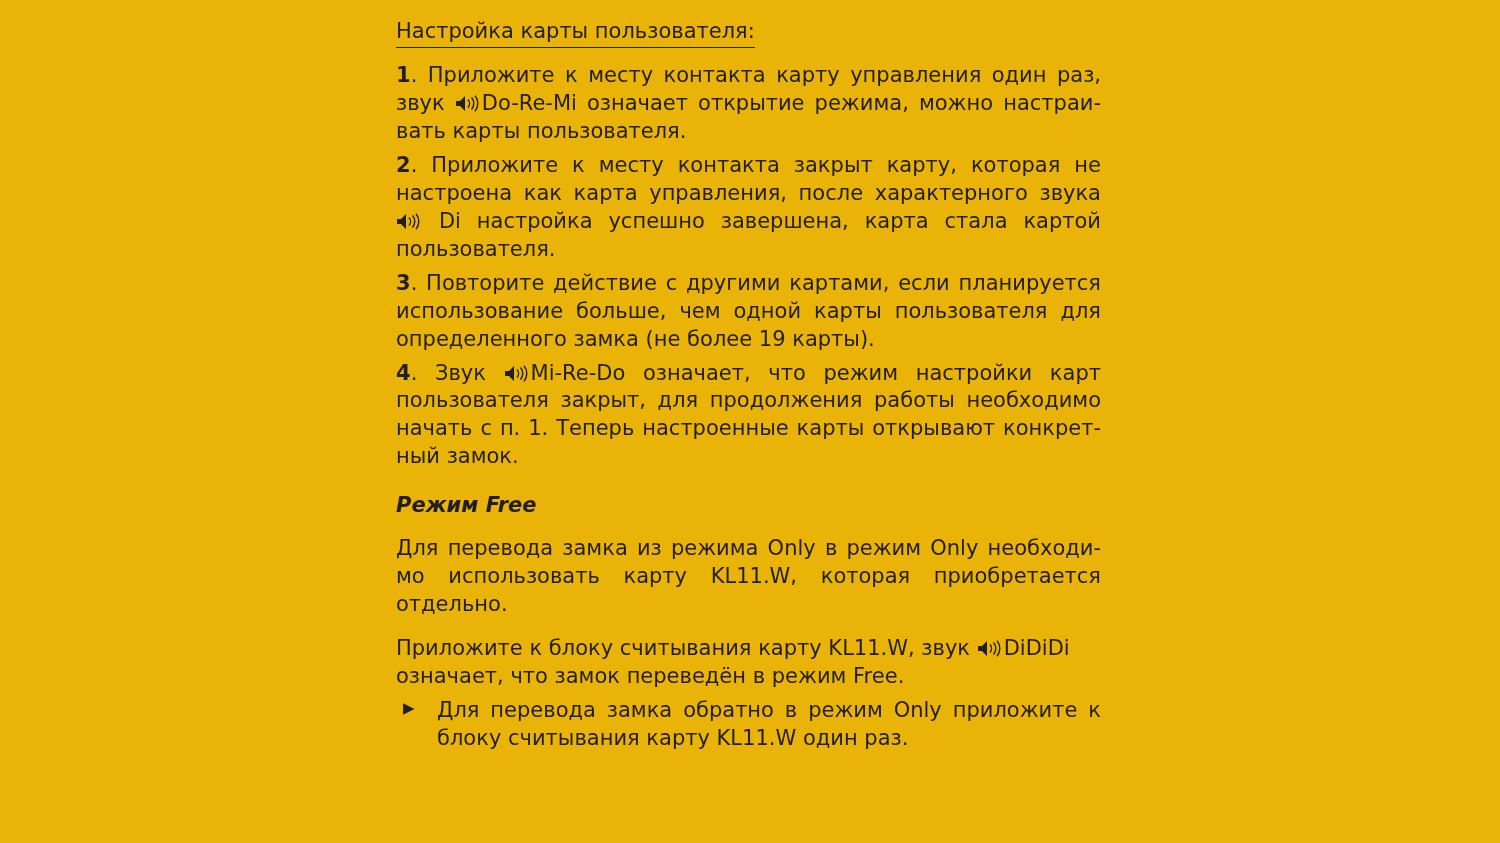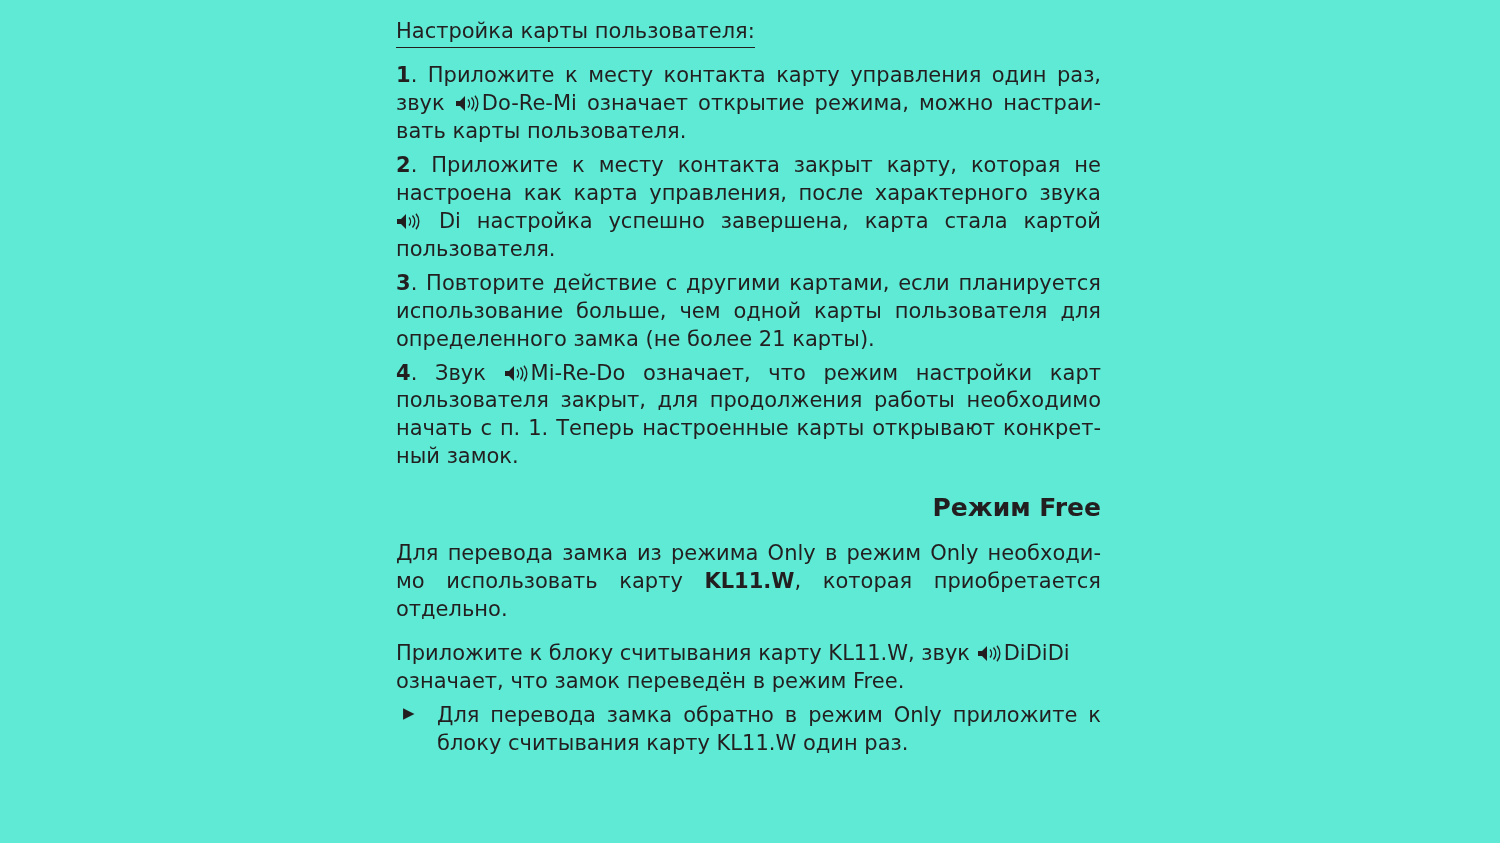--- a/index.html
+++ b/index.html
@@ -4,21 +4,21 @@
 <style>
   html, body {
     margin: 0;
     padding: 0;
     background: #ffffff;
   }
   .page {
     position: relative;
     width: 1500px;
     height: 843px;
-    background: #5eead4;
+    background: #eab308;
     font-family: "DejaVu Sans", sans-serif;
     color: #231f20;
     overflow: hidden;
   }
   .column {
     position: absolute;
     left: 396px;
     top: 18px;
     width: 705px;
   }
@@ -39,27 +39,28 @@
     margin: 0 0 6px 0;
     hyphens: manual;
   }
   .para.nojust {
     text-align: left;
   }
   .num {
     font-weight: bold;
   }
   .bold {
-    font-weight: bold;
+    font-weight: normal;
   }
   .center-heading {
-    text-align: right;
+    text-align: left;
     font-weight: bold;
-    font-size: 25px;
+    font-size: 21px;
     margin: 22px 0 18px 0;
+    font-style: italic;
   }
   .spk {
     display: inline-block;
     position: relative;
     width: 27px;
     height: 17px;
     vertical-align: -2px;
   }
   .spk svg { display: block; }
   .bullet-row {
@@ -107,21 +108,21 @@
       <span class="num">2</span><span>. Приложите к месту контакта закрыт карту, которая не настроена как карта управления, после характерного звука </span><span class="spk"><svg width="27" height="17" viewBox="0 0 27 17">
             <path d="M1 6 h4 L10 1 v15 L5 11 H1 Z" fill="#231f20"></path>
             <path d="M13 4.5 a6 6 0 0 1 0 8" stroke="#231f20" stroke-width="1.4" fill="none"></path>
             <path d="M16.5 2.5 a9 9 0 0 1 0 12" stroke="#231f20" stroke-width="1.4" fill="none"></path>
             <path d="M20 0.8 a12 12 0 0 1 0 15.4" stroke="#231f20" stroke-width="1.4" fill="none"></path>
           </svg></span><span> Di настройка успешно завершена, карта стала картой пользователя.</span>
     </p>
 
     
     <p class="para">
-      <span class="num">3</span><span>. Повторите действие с другими картами, если планируется использование больше, чем одной карты пользователя для определенного замка (не более 21 карты).</span>
+      <span class="num">3</span><span>. Повторите действие с другими картами, если планируется использование больше, чем одной карты пользователя для определенного замка (не более 19 карты).</span>
     </p>
 
     
     <p class="para">
       <span class="num">4</span><span>. Звук </span><span class="spk"><svg width="27" height="17" viewBox="0 0 27 17">
             <path d="M1 6 h4 L10 1 v15 L5 11 H1 Z" fill="#231f20"></path>
             <path d="M13 4.5 a6 6 0 0 1 0 8" stroke="#231f20" stroke-width="1.4" fill="none"></path>
             <path d="M16.5 2.5 a9 9 0 0 1 0 12" stroke="#231f20" stroke-width="1.4" fill="none"></path>
             <path d="M20 0.8 a12 12 0 0 1 0 15.4" stroke="#231f20" stroke-width="1.4" fill="none"></path>
           </svg></span><span>Mi-Re-Do означает, что режим настройки карт пользователя закрыт, для продолжения работы необходимо начать с п. 1. Теперь настроенные карты открывают конкрет-ный замок.</span>

